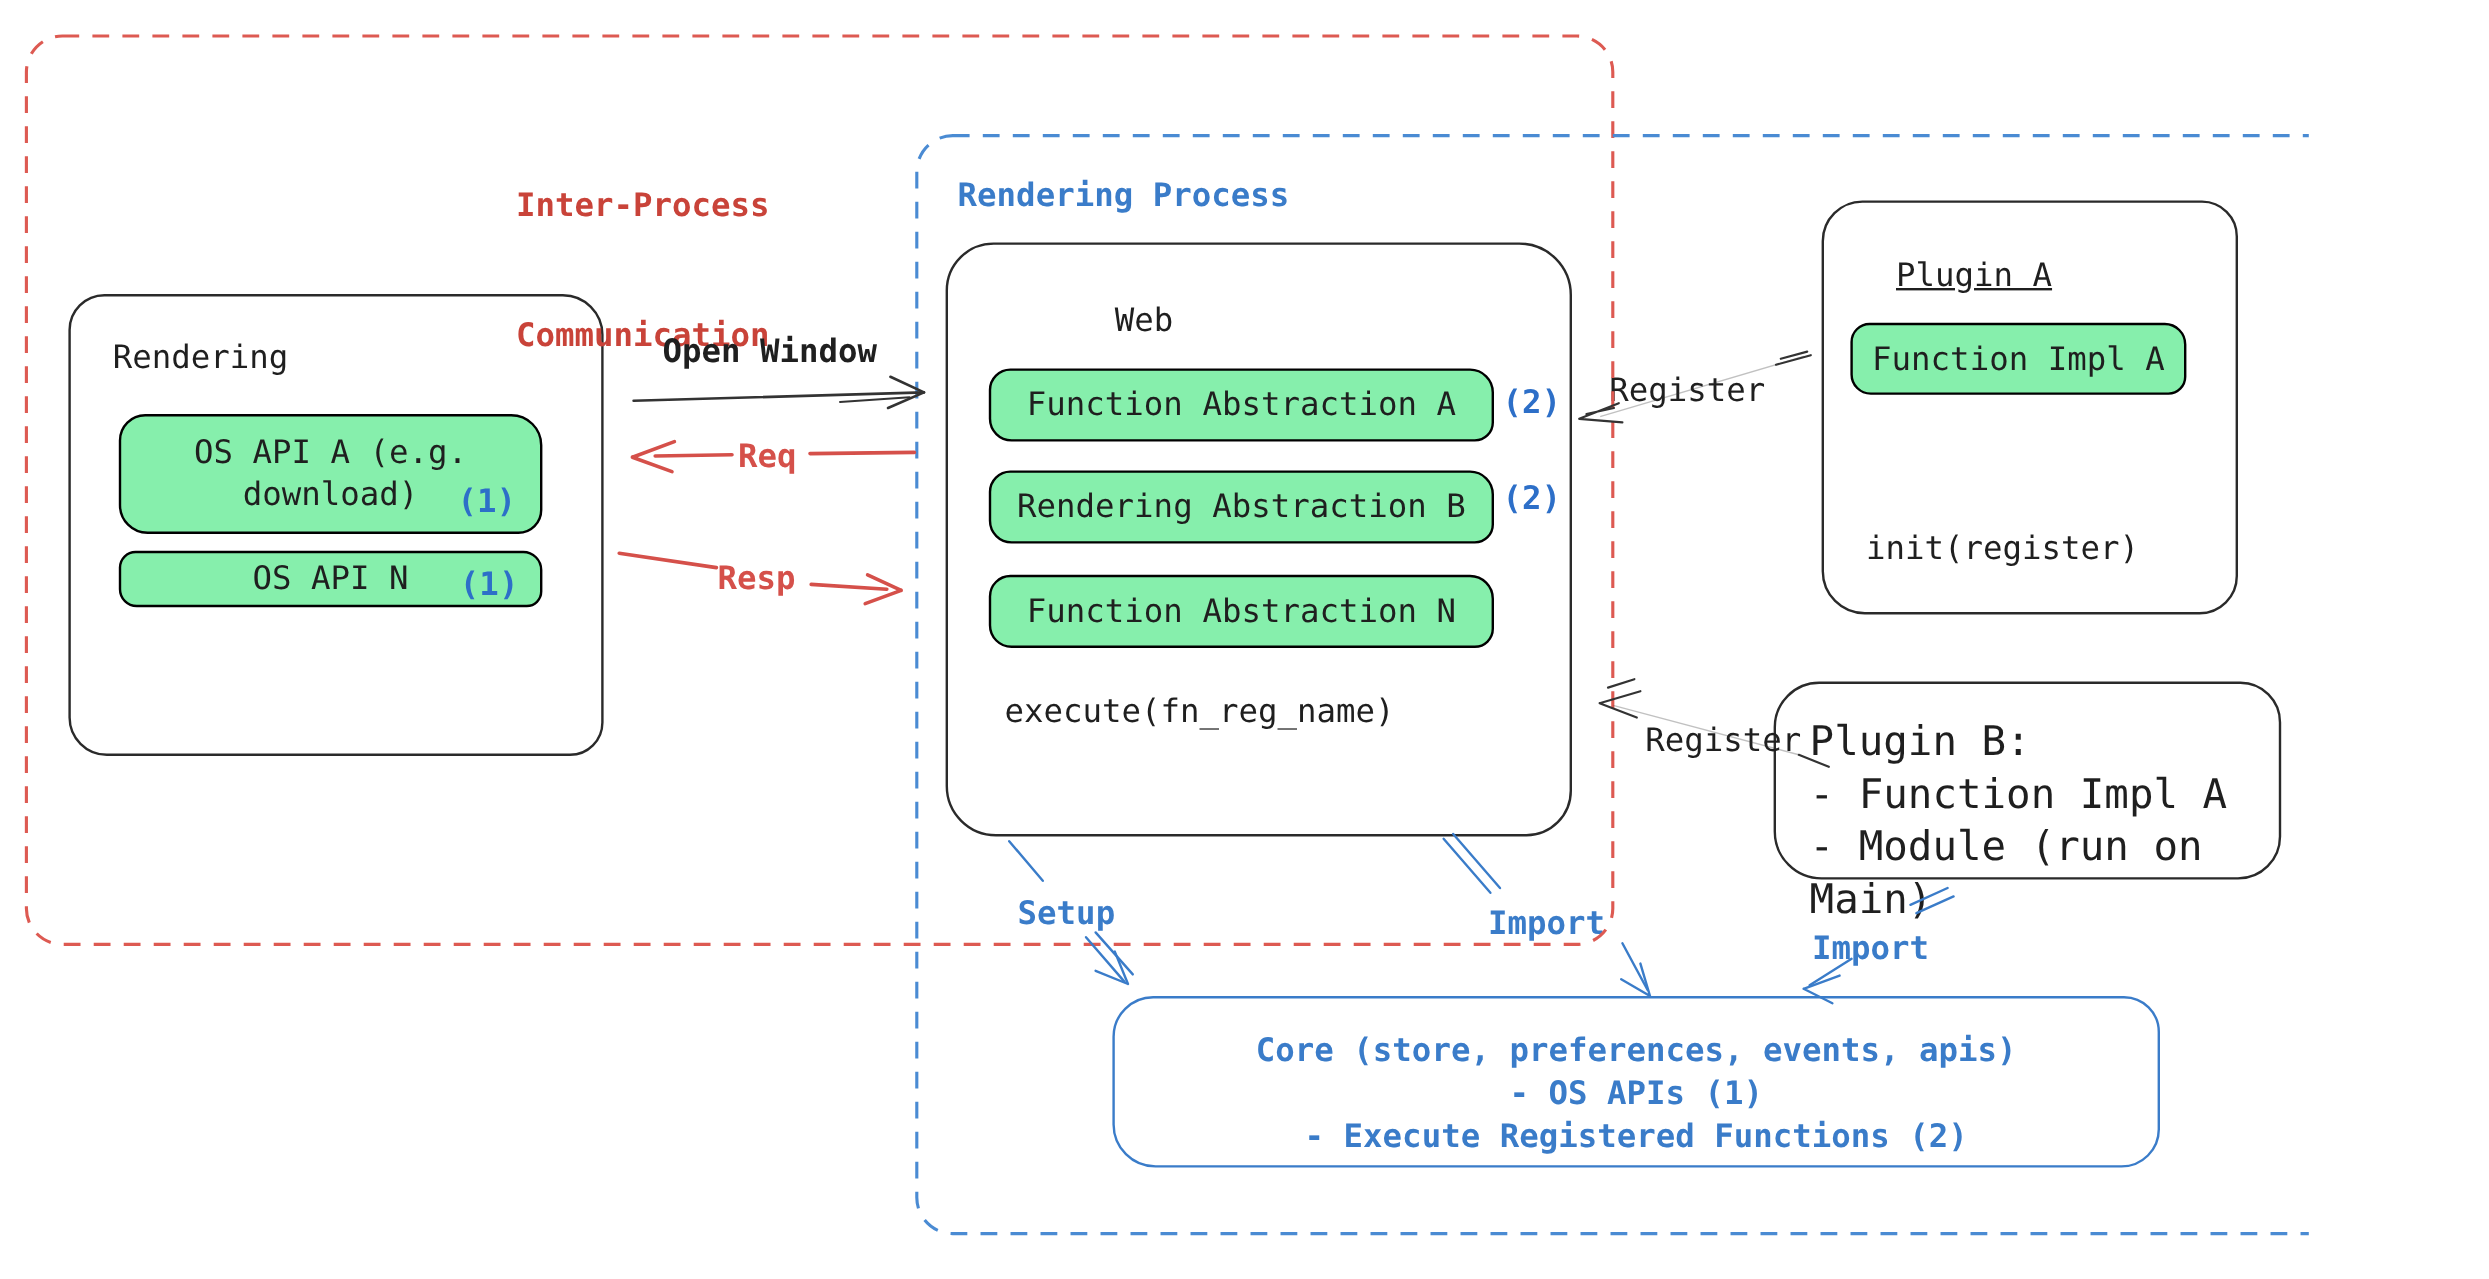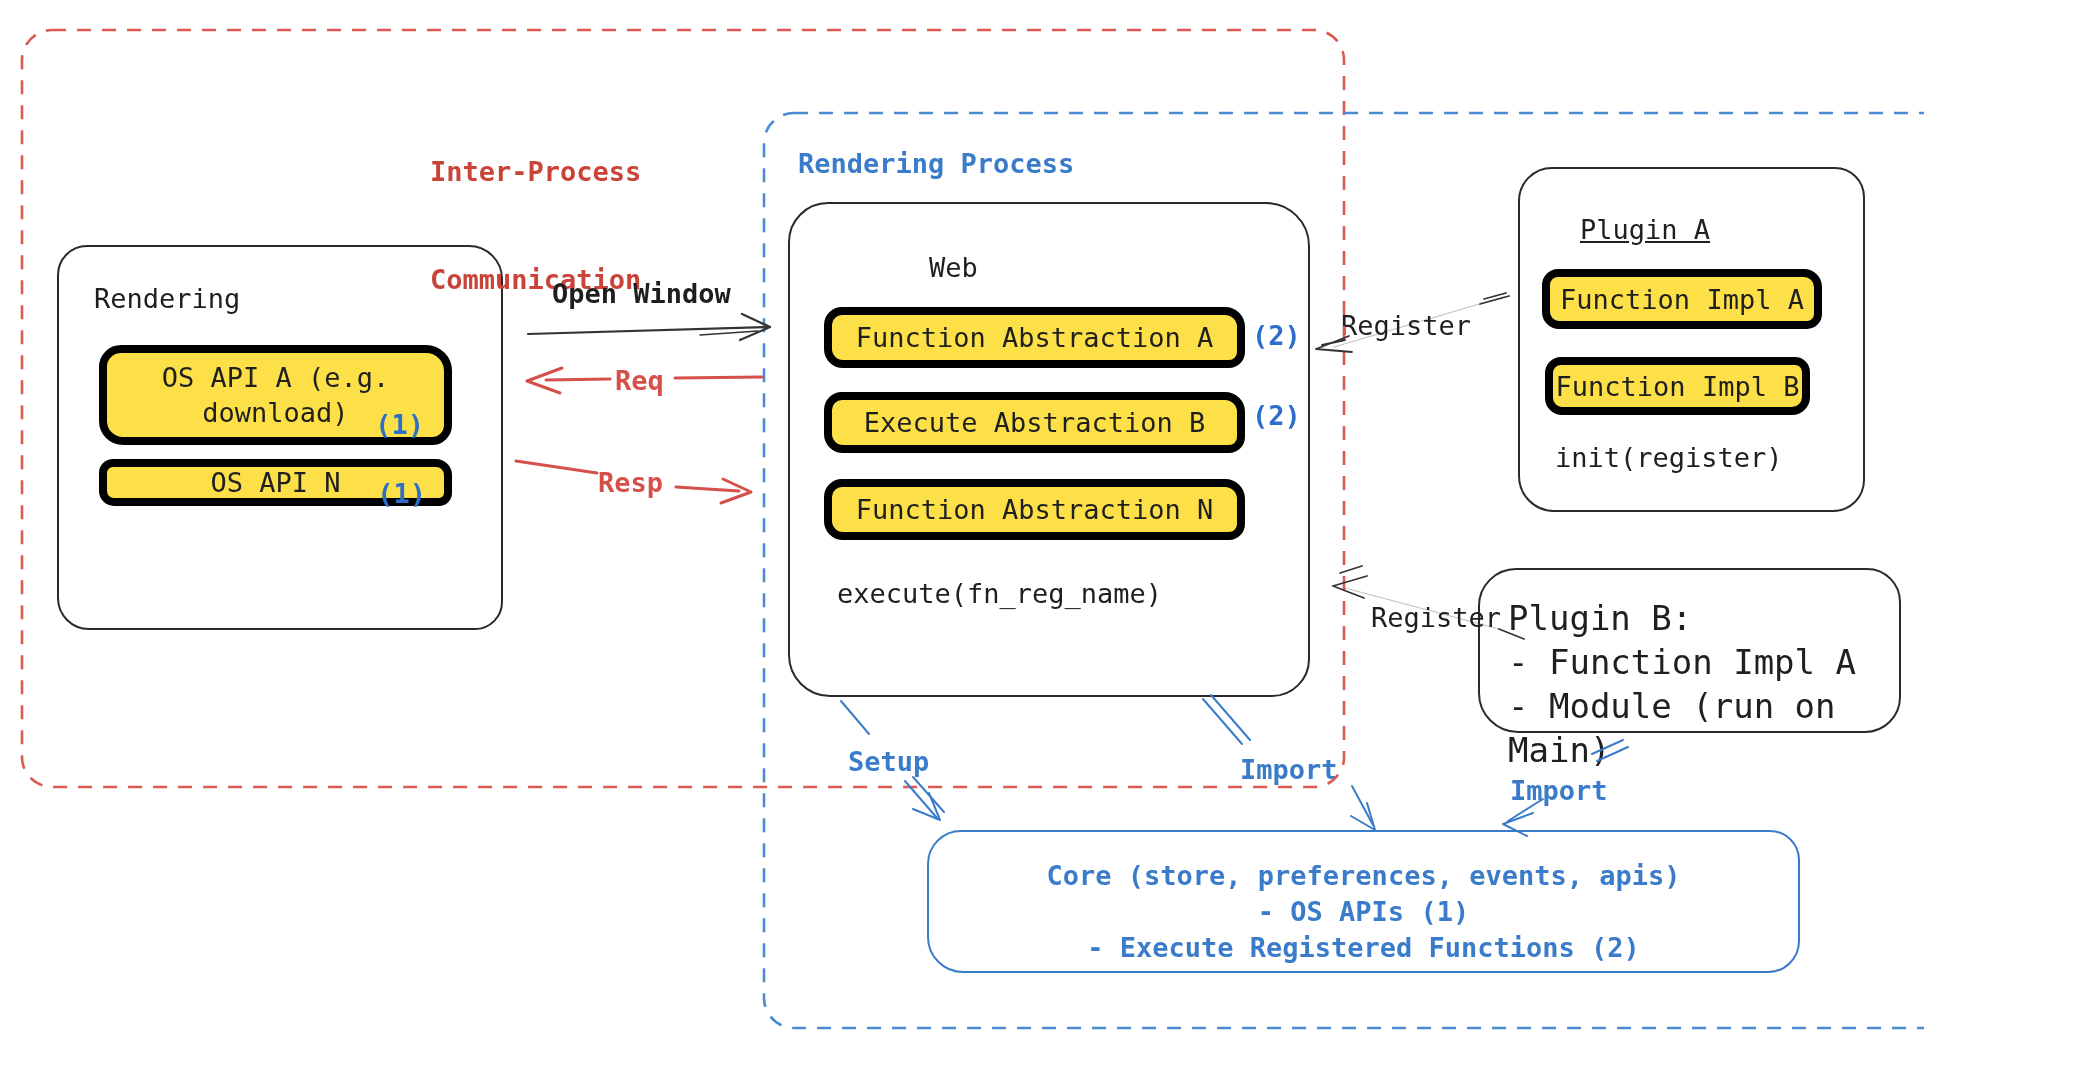--- a/index.html
+++ b/index.html
@@ -11,21 +11,21 @@
   body{font-family:"DejaVu Sans Mono","Liberation Mono",monospace;color:var(--ink);}
   #stage{position:relative;width:1924px;height:1066px;background:#ffffff;overflow:hidden;}
   #wires{position:absolute;left:0;top:0;width:2074px;height:1066px;z-index:5;pointer-events:none;}
   .box{position:absolute;background:#ffffff;border:2.2px solid #2a2a2a;z-index:2;}
   .lbl{position:absolute;font-size:27px;line-height:36px;white-space:pre;z-index:3;}
   .black{color:var(--ink);}
   .redtx{color:var(--red-text);font-weight:bold;}
   .redlb{color:var(--red);font-weight:bold;}
   .bluelb{color:var(--blue);font-weight:bold;}
   .badge{position:absolute;font-size:27px;color:var(--blue-badge);font-weight:bold;z-index:4;}
-  .inner{position:absolute;background:#fde047;border:8px solid #000000;}
+  .inner{position:absolute;background:#86efac;border:2px solid #000000;}
   .ctr{display:flex;align-items:center;justify-content:center;text-align:center;font-size:27px;line-height:35px;}
   
   #electron-box{left:57px;top:245px;width:446px;height:385px;border-radius:30px 34px 28px 32px;}
   #os-api-a{left:40px;top:98px;width:353px;height:100px;border-radius:22px 26px 20px 24px;}
   #os-api-n{left:40px;top:212px;width:353px;height:47px;border-radius:14px 16px 13px 15px;}
   #web-box{left:788px;top:202px;width:522px;height:495px;border-radius:40px 44px 38px 42px;}
   .fa{left:34px;width:421px;height:61px;border-radius:18px 20px 16px 19px;}
   #plugin-a-box{left:1518px;top:167px;width:347px;height:345px;border-radius:34px 30px 32px 36px;}
   #impl-a{left:22px;top:100px;width:280px;height:60px;border-radius:16px 18px 15px 17px;}
   #impl-b{left:25px;top:188px;width:265px;height:58px;border-radius:16px 15px 18px 17px;}
@@ -116,36 +116,33 @@
     </div>
   </div>
 
   <div class="box" id="web-box">
     <div class="lbl black" style="left:139px;top:46px;">Web</div>
     <div class="inner ctr fa" style="top:103px;">
       <span>Function Abstraction A</span>
     </div>
     <span class="badge" style="left:462px;top:116px;">(2)</span>
     <div class="inner ctr fa" style="top:188px;">
-      <span>Execute Abstraction B</span>
+      <span>Rendering Abstraction B</span>
     </div>
     <span class="badge" style="left:462px;top:196px;">(2)</span>
     <div class="inner ctr fa" style="top:275px;">
       <span>Function Abstraction N</span>
     </div>
     <div class="lbl black" style="left:47px;top:372px;">execute(fn_reg_name)</div>
   </div>
 
   <div class="box" id="plugin-a-box">
     <div class="lbl black" style="left:60px;top:43px;text-decoration:underline;">Plugin A</div>
     <div class="inner ctr" id="impl-a">
       <span>Function Impl A</span>
-    </div>
-    <div class="inner ctr" id="impl-b">
-      <span>Function Impl B</span>
     </div>
     <div class="lbl black" style="left:35px;top:271px;">init(register)</div>
   </div>
 
   <div class="box" id="plugin-b-box">
     <div>Plugin B:</div>
     <div>- Function Impl A</div>
     <div>- Module (run on Main)</div>
   </div>
 

